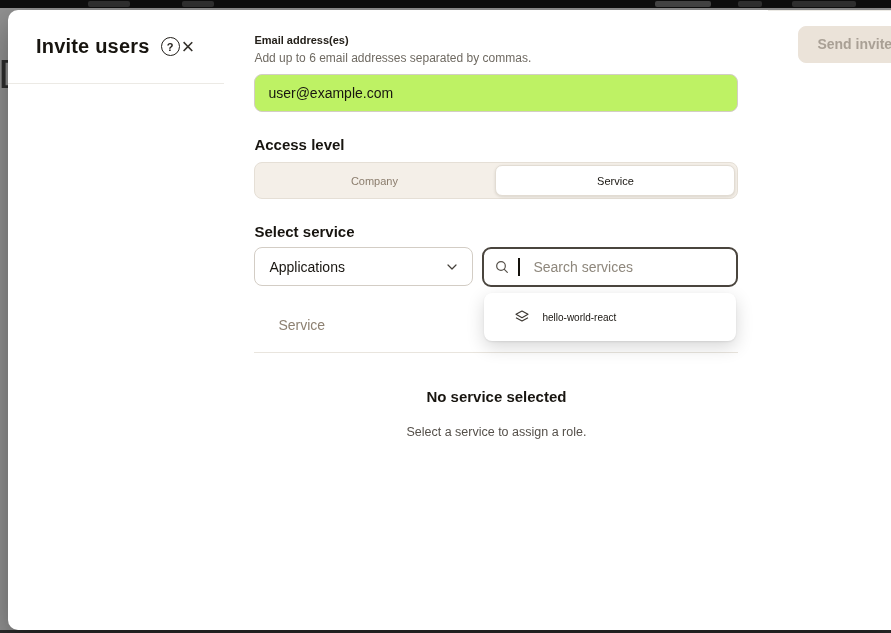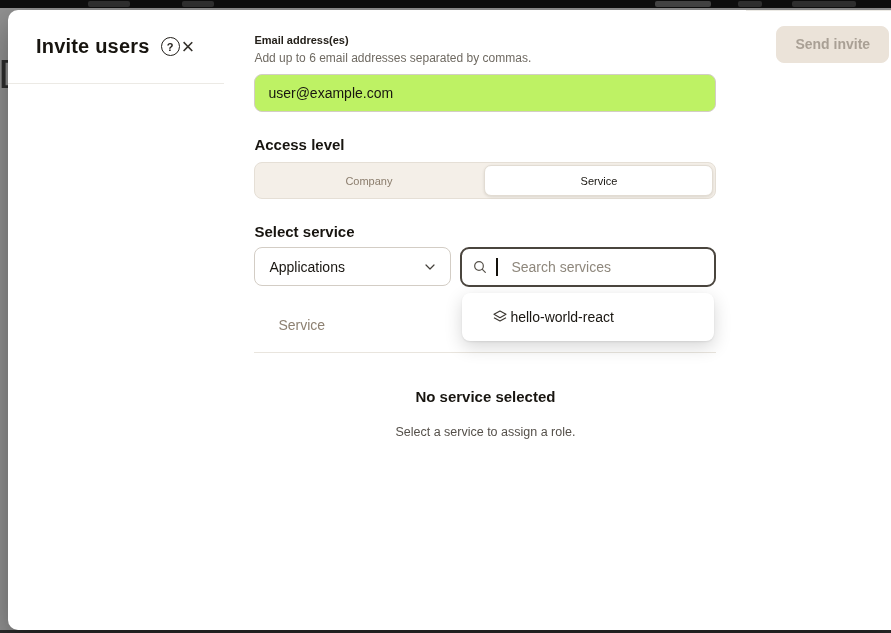--- a/index.html
+++ b/index.html
@@ -63,21 +63,21 @@
     flex: 1; display: flex; align-items: center; justify-content: center;
     font-size: 11px; font-weight: 500; color: #8b7d6d; cursor: pointer;
   }
   .seg-option.selected {
     background: #fff; margin: 2px; border: 1px solid #e2dcd3; border-radius: 7px;
     box-shadow: 0 1px 3px rgba(40,32,20,.12); color: #181510;
   }
 
   .picker-row { margin-top: 6px; display: flex; gap: 9px; }
   .select {
-    width: 197px; box-sizing: border-box; height: 39px; border: 1px solid #d3cdc5;
+    width: 219px; box-sizing: border-box; height: 39px; border: 1px solid #d3cdc5;
     border-radius: 8px; display: flex; align-items: center; justify-content: space-between;
     padding: 0 12px 0 14px; font-size: 14px; color: #181510; background: #fff; cursor: pointer;
   }
   .search-wrap {
     flex: 1; position: relative; height: 40px; box-sizing: border-box;
     border: 2px solid #4a453e; border-radius: 9px; background: #fff;
     display: flex; align-items: center; padding: 0 10px;
   }
   .search-wrap .icon-search { margin-right: 4px; flex: 0 0 auto; }
   .caret { width: 2px; height: 18px; background: #14110c; margin: 0 1px 0 4px; flex: 0 0 auto; }
@@ -86,22 +86,22 @@
     color: #181510; height: 100%; background: transparent; padding: 12px; min-width: 0;
   }
   .search-input::placeholder { color: #8e877c; }
 
   .dropdown {
     position: absolute; top: calc(100% + 8px); left: 0; right: 0; background: #fff;
     border-radius: 8px; padding: 2px 0; z-index: 6;
     box-shadow: 0 1px 2px rgba(0,0,0,.08), 0 6px 18px rgba(0,0,0,.16);
   }
   .dropdown-item {
-    height: 44px; display: flex; align-items: center; gap: 2px;
-    padding: 0 16px 0 30px; font-size: 14px; color: #181510; cursor: pointer; border-radius: 8px;
+    height: 44px; display: flex; align-items: center; gap: 12px;
+    padding: 0 16px 0 30px; font-size: 10px; color: #181510; cursor: pointer; border-radius: 8px;
   }
 
   .table-head {
     margin-top: 30px; padding: 0 0 19px 24px; border-bottom: 1px solid #e9e5de;
     font-size: 14px; color: #8d8172;
   }
 
   .empty { text-align: center; }
   .empty-title { margin-top: 35px; font-size: 15px; font-weight: 700; color: #181510; }
   .empty-sub { margin-top: 20px; font-size: 12.5px; color: #55504a; text-align: center; }

